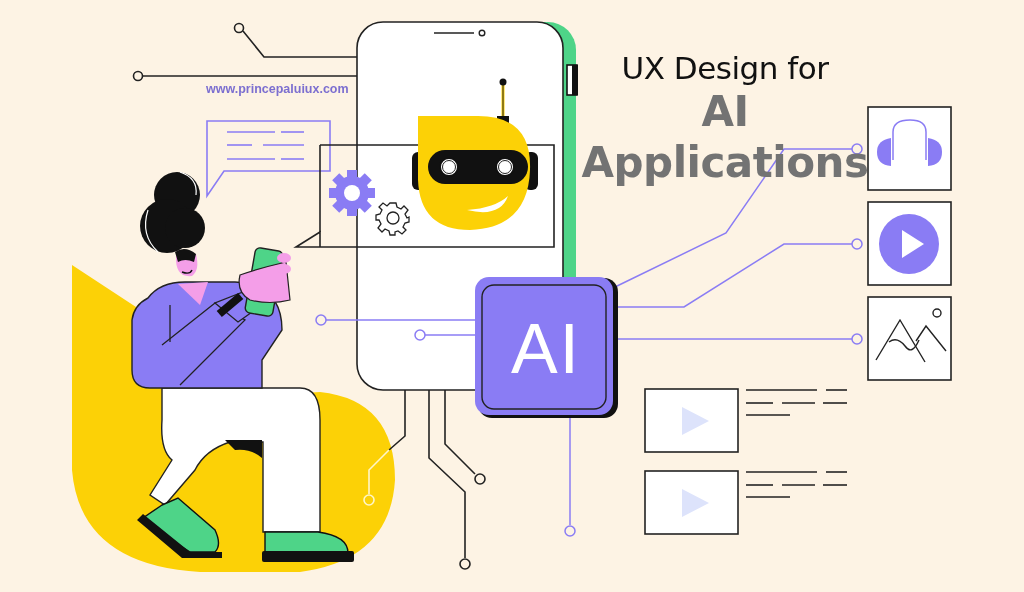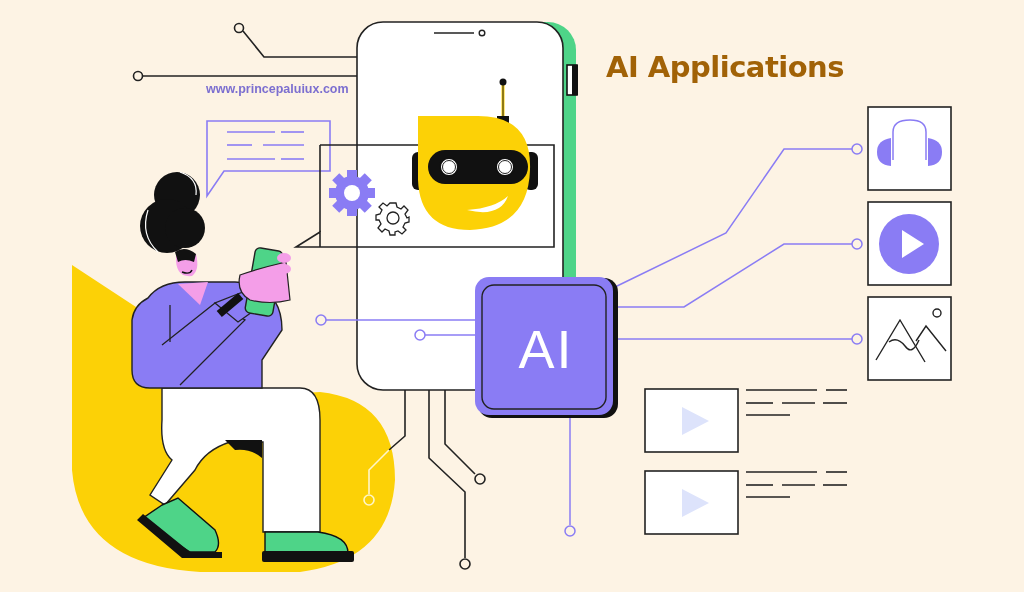--- a/index.html
+++ b/index.html
@@ -1,22 +1,22 @@
 <!DOCTYPE html>
 <html><head>
 <meta charset="utf-8">
 <style>
   html, body { margin: 0; padding: 0; }
   body { width: 1024px; height: 592px; overflow: hidden; background: #fdf3e4; position: relative; font-family: "Liberation Sans", sans-serif; }
   #scene { position: absolute; left: 0; top: 0; width: 1024px; height: 592px; }
   .title { position: absolute; left: 580px; top: 50px; width: 290px; text-align: center; line-height: 1.2; }
   .title .line1 { font-size: 31px; color: #111; font-family: "DejaVu Sans", sans-serif; letter-spacing: -0.5px; }
-  .title .line2 { font-size: 29px; color: #a16207; font-weight: bold; font-family: "DejaVu Sans", sans-serif; letter-spacing: -0.5px; }
+  .title .line2 { font-size: 42px; color: #737373; font-weight: bold; font-family: "DejaVu Sans", sans-serif; letter-spacing: -0.5px; }
   .url { position: absolute; left: 206px; top: 82px; font-size: 12.5px; color: #7c6fd0; font-family: "Liberation Sans", sans-serif; font-weight: bold; }
-  .ai-label { position: absolute; left: 485px; top: 288px; width: 122px; height: 122px; display: flex; align-items: center; justify-content: center; color: #fff; font-size: 54px; font-family: "Liberation Sans", sans-serif; font-weight: normal; letter-spacing: 2px; }
+  .ai-label { position: absolute; left: 485px; top: 288px; width: 122px; height: 122px; display: flex; align-items: center; justify-content: center; color: #fff; font-size: 70px; font-family: "Liberation Sans", sans-serif; font-weight: normal; letter-spacing: 2px; }
 </style>
 </head>
 <body>
 
 <svg id="scene" width="1024" height="592" viewBox="0 0 1024 592" xmlns="http://www.w3.org/2000/svg">
 
   <g>
     <path d="M72 265 L72 470 Q80 565 200 572 L300 572 Q390 560 395 480 Q395 400 320 392 L270 395 Z" fill="#fcd106"></path>
   </g>
 
@@ -196,18 +196,19 @@
     <circle cx="177" cy="195" r="23" fill="#111"></circle>
     <circle cx="167" cy="226" r="27" fill="#111"></circle>
     <circle cx="185" cy="228" r="20" fill="#111"></circle>
     <path d="M175 252 Q185 245 196 254 L194 262 Q185 258 178 262 Z" fill="#111"></path>
     <path d="M148 210 Q140 235 158 252" fill="none" stroke="#fff" stroke-width="1.2"></path>
     <path d="M180 172 Q198 178 196 195" fill="none" stroke="#fff" stroke-width="1.2"></path>
   </g>
 </svg>
 
 <div class="title">
+  <div class="line1">UX Design for</div>
   <div class="line2">AI Applications</div>
 </div>
 
 <div class="url">www.princepaluiux.com</div>
 
 <div class="ai-label">AI</div>
 
 </body></html>

